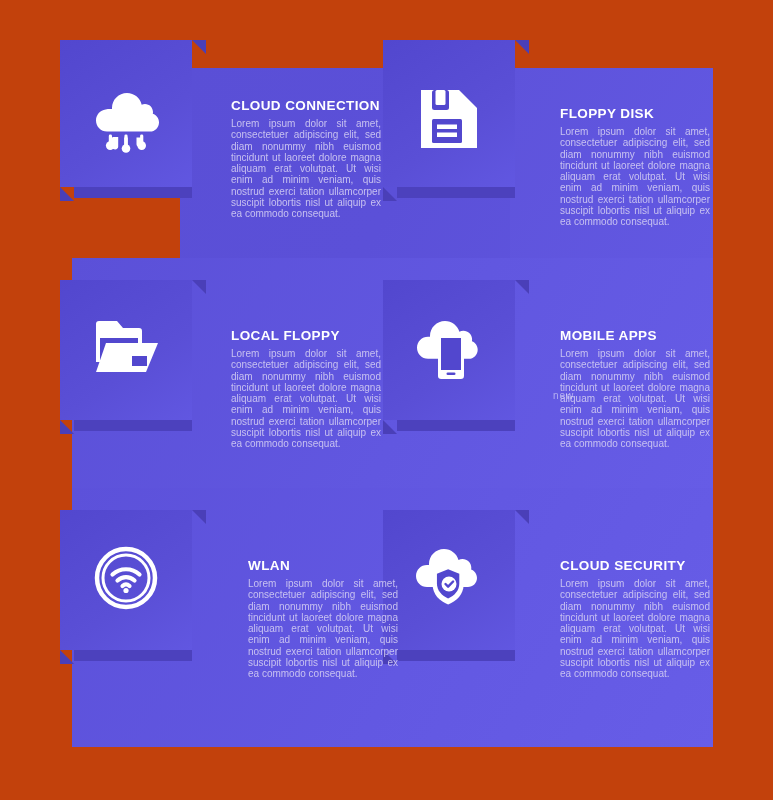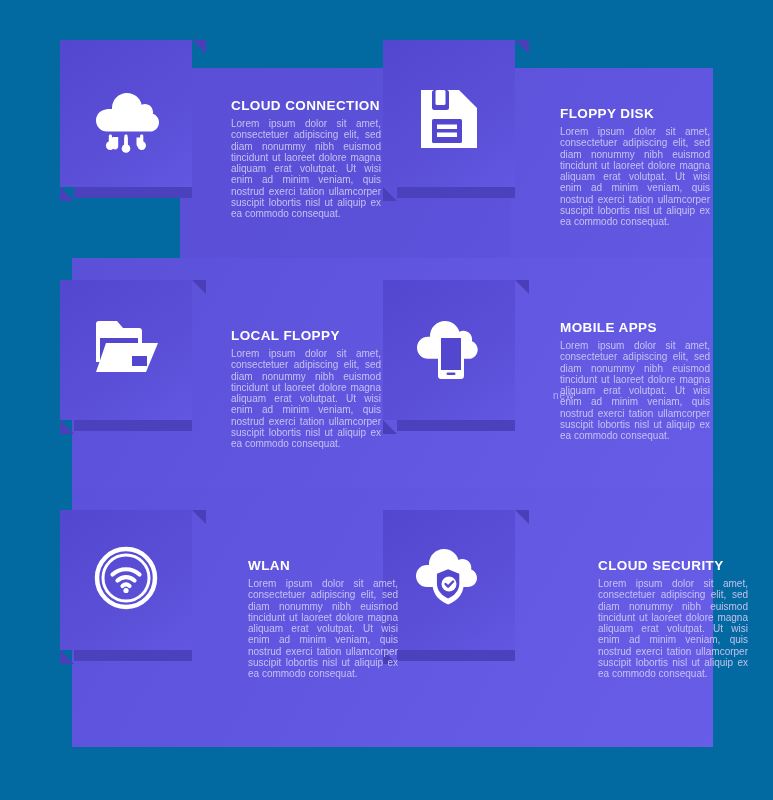--- a/index.html
+++ b/index.html
@@ -2,21 +2,21 @@
 <html><head>
 <meta charset="utf-8">
 <style>
   html,body{margin:0;padding:0;}
   body{
     width:773px;height:800px;
     background:#ffffff;
     font-family:"Liberation Sans", sans-serif;
     overflow:hidden;
   }
-  #stage{position:relative;width:773px;height:800px;background:#0369a1;}
+  #stage{position:relative;width:773px;height:800px;background:#c2410c;}
 
   
   .panel{position:absolute;}
 
   
   .wide{
     background:linear-gradient(120deg,#5a4fd6 0%,#5b50d8 45%,#6056e0 100%);
   }
   
   .tile{
@@ -179,21 +179,21 @@
       <rect fill="#ffffff" x="24" y="18" width="26" height="45" rx="3.2"></rect>
       <rect fill="#5247ce" x="27" y="22" width="20" height="32"></rect>
       <rect fill="#5247ce" x="32.5" y="56.5" width="9" height="2.6" rx="1.3"></rect>
     </svg>
   </div>
 
   <div class="content" style="left:231px;top:328px;">
     <div class="title">LOCAL FLOPPY</div>
     <div class="body">Lorem ipsum dolor sit amet, consectetuer adipiscing elit, sed diam nonummy nibh euismod tincidunt ut laoreet dolore magna aliquam erat volutpat. Ut wisi enim ad minim veniam, quis nostrud exerci tation ullamcorper suscipit lobortis nisl ut aliquip ex ea commodo consequat.</div>
   </div>
-  <div class="content" style="left:560px;top:320px;">
+  <div class="content" style="left:560px;top:328px;">
     <div class="title">MOBILE APPS</div>
     <div class="body">Lorem ipsum dolor sit amet, consectetuer adipiscing elit, sed diam nonummy nibh euismod tincidunt ut laoreet dolore magna aliquam erat volutpat. Ut wisi enim ad minim veniam, quis nostrud exerci tation ullamcorper suscipit lobortis nisl ut aliquip ex ea commodo consequat.</div>
   </div>
 
   <div class="panel wide" style="left:72px;top:488px;width:641px;height:259px;
               background:linear-gradient(120deg,#5c51da 0%,#6258e2 55%,#675de7 100%);"></div>
 
   <div class="panel tile" style="left:60px;top:510px;width:132px;height:140px;"></div>
   <div class="fold-tr" style="left:192px;top:510px;"></div>
   <div class="fold-bl" style="left:60px;top:650px;"></div>
@@ -222,20 +222,20 @@
       <path fill="#5247ce" d="M37 22.5l13 5v11.5c0 8.2-5.8 14.3-13 17.3-7.2-3-13-9.1-13-17.3V27.5l13-5z" transform="translate(0,4) scale(.86) translate(5,0)"></path>
       <circle cx="37" cy="38" r="7.5" fill="#ffffff"></circle>
       <path d="M33.5 38l2.6 2.7 5-5.2" fill="none" stroke="#5247ce" stroke-width="2.4" stroke-linecap="round" stroke-linejoin="round"></path>
     </svg>
   </div>
 
   <div class="content" style="left:231px;top:558px;margin-left:17px;">
     <div class="title">WLAN</div>
     <div class="body">Lorem ipsum dolor sit amet, consectetuer adipiscing elit, sed diam nonummy nibh euismod tincidunt ut laoreet dolore magna aliquam erat volutpat. Ut wisi enim ad minim veniam, quis nostrud exerci tation ullamcorper suscipit lobortis nisl ut aliquip ex ea commodo consequat.</div>
   </div>
-  <div class="content" style="left:560px;top:558px;margin-left:38px;">
+  <div class="content" style="left:560px;top:558px;">
     <div class="title">CLOUD SECURITY</div>
     <div class="body">Lorem ipsum dolor sit amet, consectetuer adipiscing elit, sed diam nonummy nibh euismod tincidunt ut laoreet dolore magna aliquam erat volutpat. Ut wisi enim ad minim veniam, quis nostrud exerci tation ullamcorper suscipit lobortis nisl ut aliquip ex ea commodo consequat.</div>
   </div>
 
   <div class="wmsmall" style="left:553px;top:390px;">new</div>
 
 </div>
 
 </body></html>

